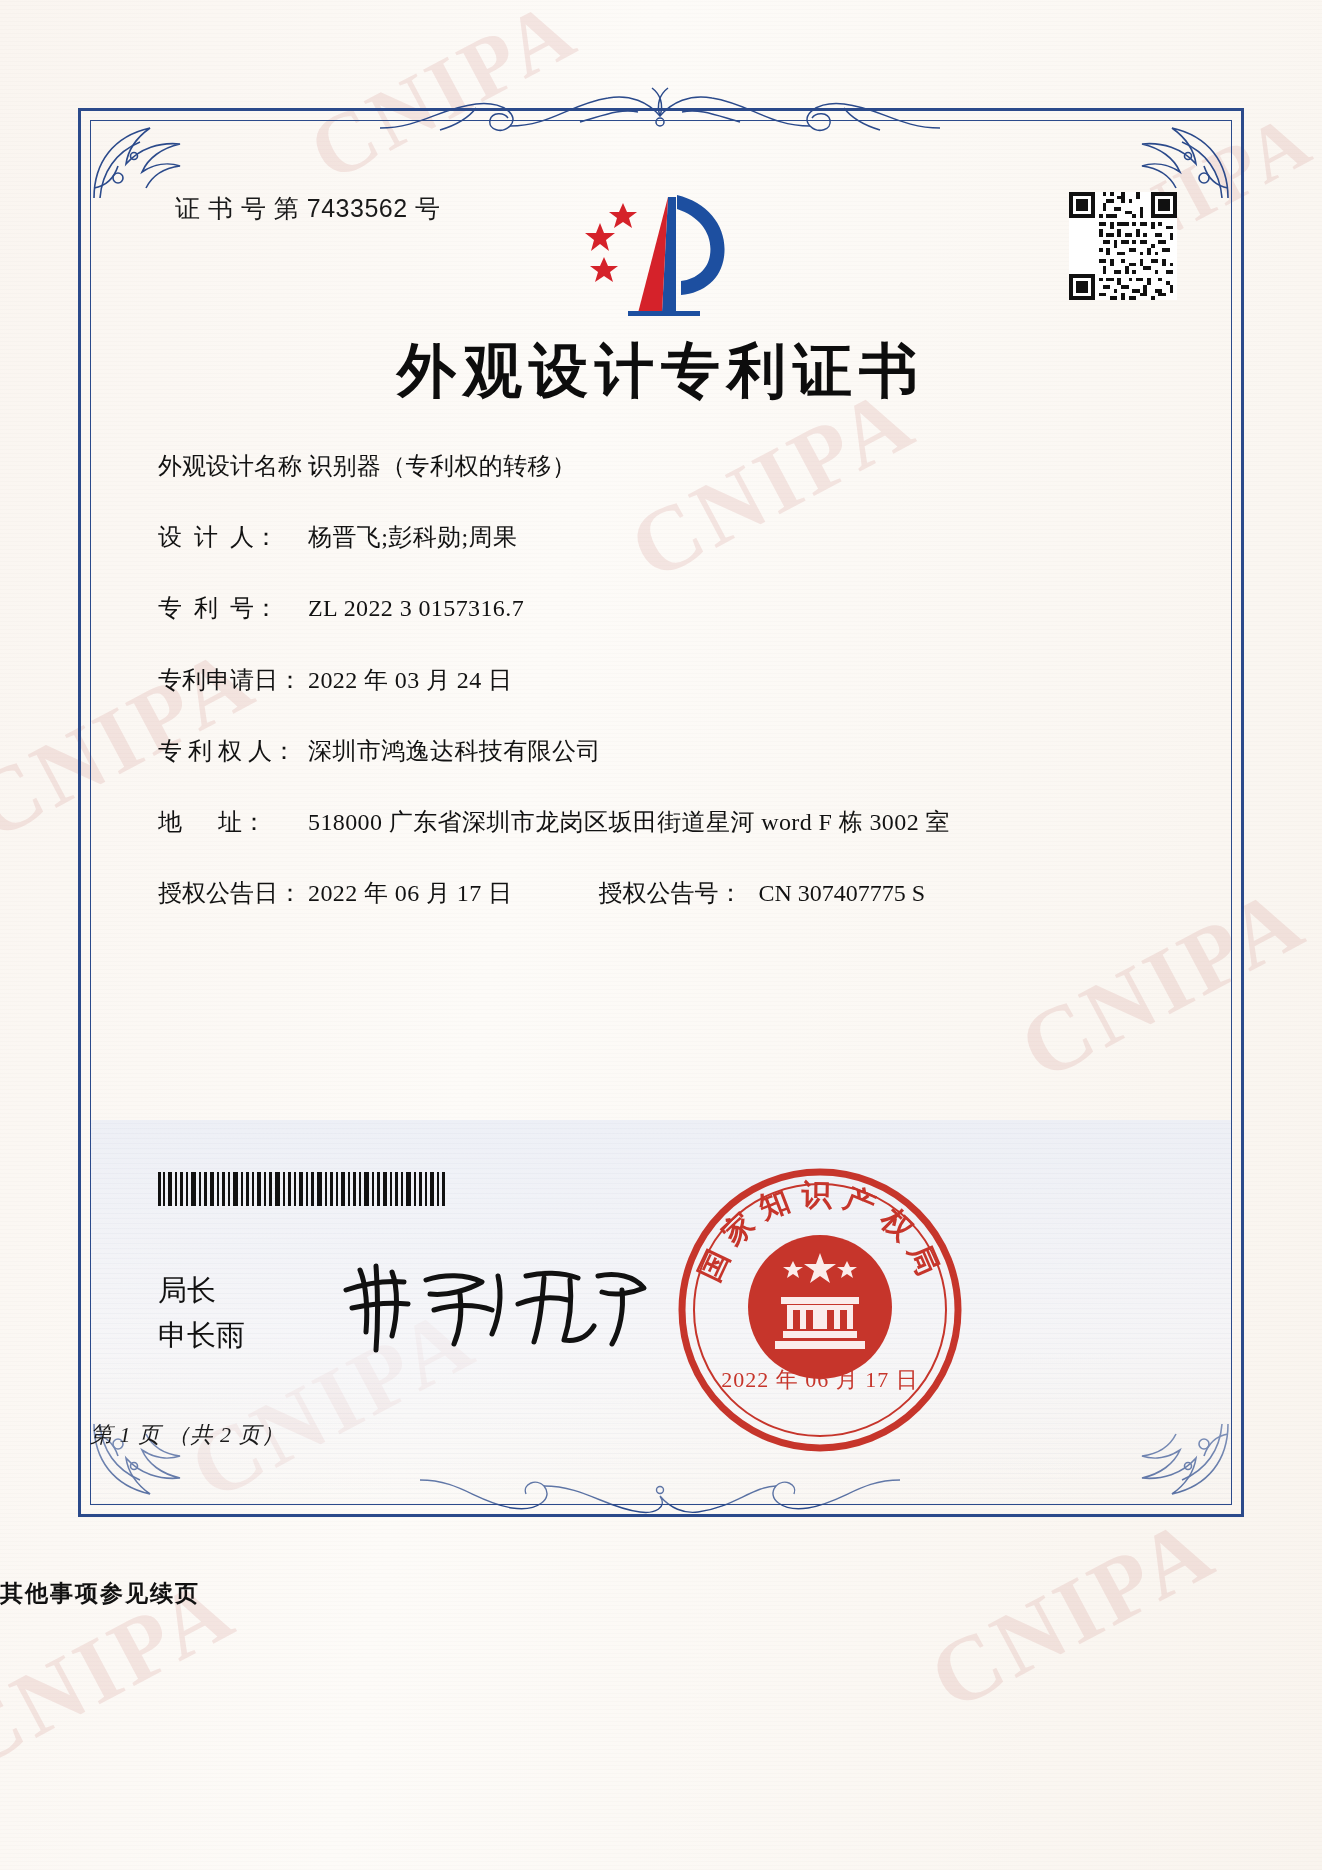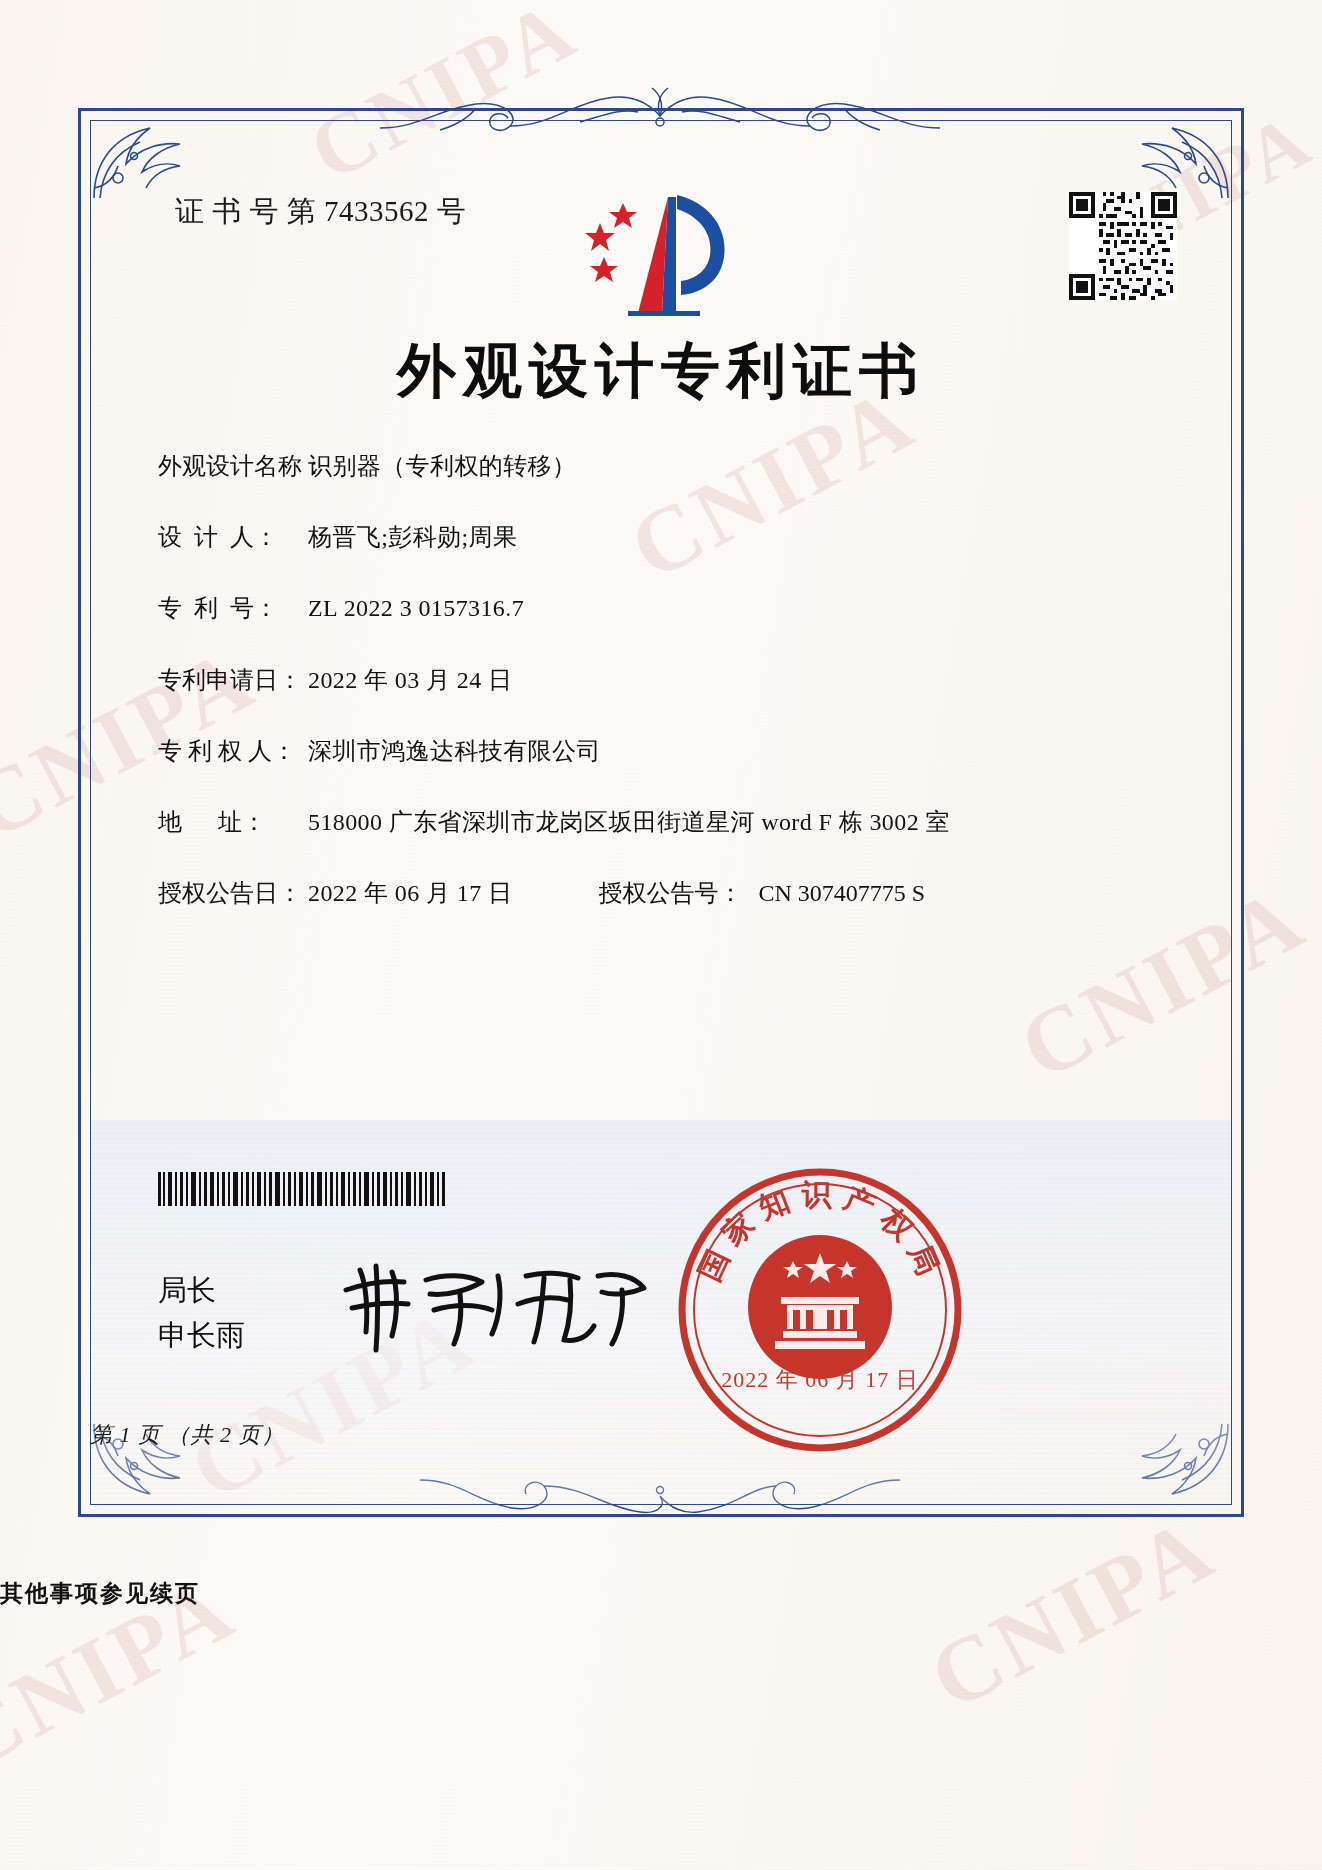--- a/index.html
+++ b/index.html
@@ -110,24 +110,24 @@
     left: 90px;
     top: 120px;
     width: 1142px;
     height: 1385px;
   }
 
   .cert-no {
     position: absolute;
     left: 85px;
     top: 72px;
-    font-size: 29px;
+    font-size: 25px;
     color: #1a1a1a;
     letter-spacing: 0.5px;
-    font-family: Liberation Serif, serif;
+    font-family: Liberation Sans, sans-serif;
   }
 
   .logo {
     position: absolute;
     left: 492px;
     top: 65px;
     width: 170px;
     height: 135px;
   }
   .logo svg { width: 100%; height: 100%; display: block; }

